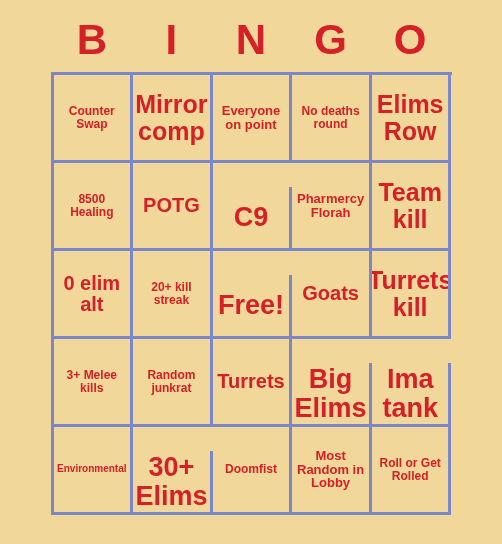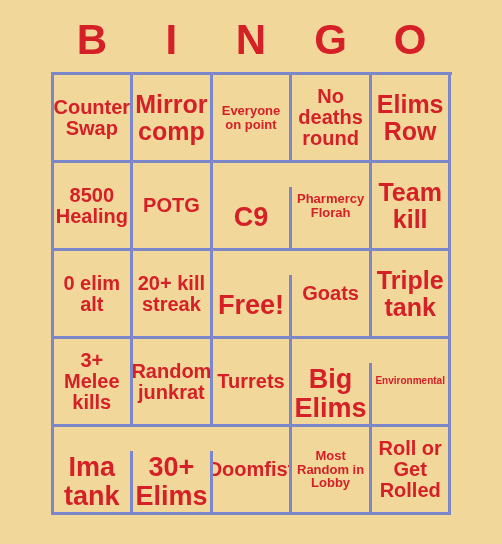--- a/index.html
+++ b/index.html
@@ -55,21 +55,21 @@
     text-align: center;
     color: #d42026;
     font-weight: bold;
     padding: 2px 3px;
     line-height: 1.05;
     overflow: hidden;
   }
   .fs-xl { font-size: 27px; margin-top: 24px; }
   .fs-lg { font-size: 25px; }
   .fs-md { font-size: 20px; }
-  .fs-sm { font-size: 20px; }
+  .fs-sm { font-size: 12px; }
   .fs-xs { font-size: 13px; }
   .fs-xxs { font-size: 10px; }
 </style>
 </head>
 <body>
 
 <div class="bingo-wrap">
 
   <div class="header-row">
     <div class="header-cell">B</div>
@@ -89,28 +89,28 @@
     <div class="cell fs-sm">8500 Healing</div>
     <div class="cell fs-md">POTG</div>
     <div class="cell fs-xl">C9</div>
     <div class="cell fs-xs">Pharmercy Florah</div>
     <div class="cell fs-lg">Team kill</div>
 
     <div class="cell fs-md">0 elim alt</div>
     <div class="cell fs-sm">20+ kill streak</div>
     <div class="cell fs-xl">Free!</div>
     <div class="cell fs-md">Goats</div>
-    <div class="cell fs-lg">Triple tank</div>
+    <div class="cell fs-lg">Turrets kill</div>
 
     <div class="cell fs-sm">3+ Melee kills</div>
     <div class="cell fs-sm">Random junkrat</div>
     <div class="cell fs-md">Turrets</div>
     <div class="cell fs-xl">Big Elims</div>
+    <div class="cell fs-xl">Ima tank</div>
+
     <div class="cell fs-xxs">Environmental</div>
-
-    <div class="cell fs-xl">Ima tank</div>
     <div class="cell fs-xl">30+ Elims</div>
     <div class="cell fs-sm">Doomfist</div>
     <div class="cell fs-xs">Most Random in Lobby</div>
     <div class="cell fs-sm">Roll or Get Rolled</div>
   </div>
 
 </div>
 
 </body></html>

